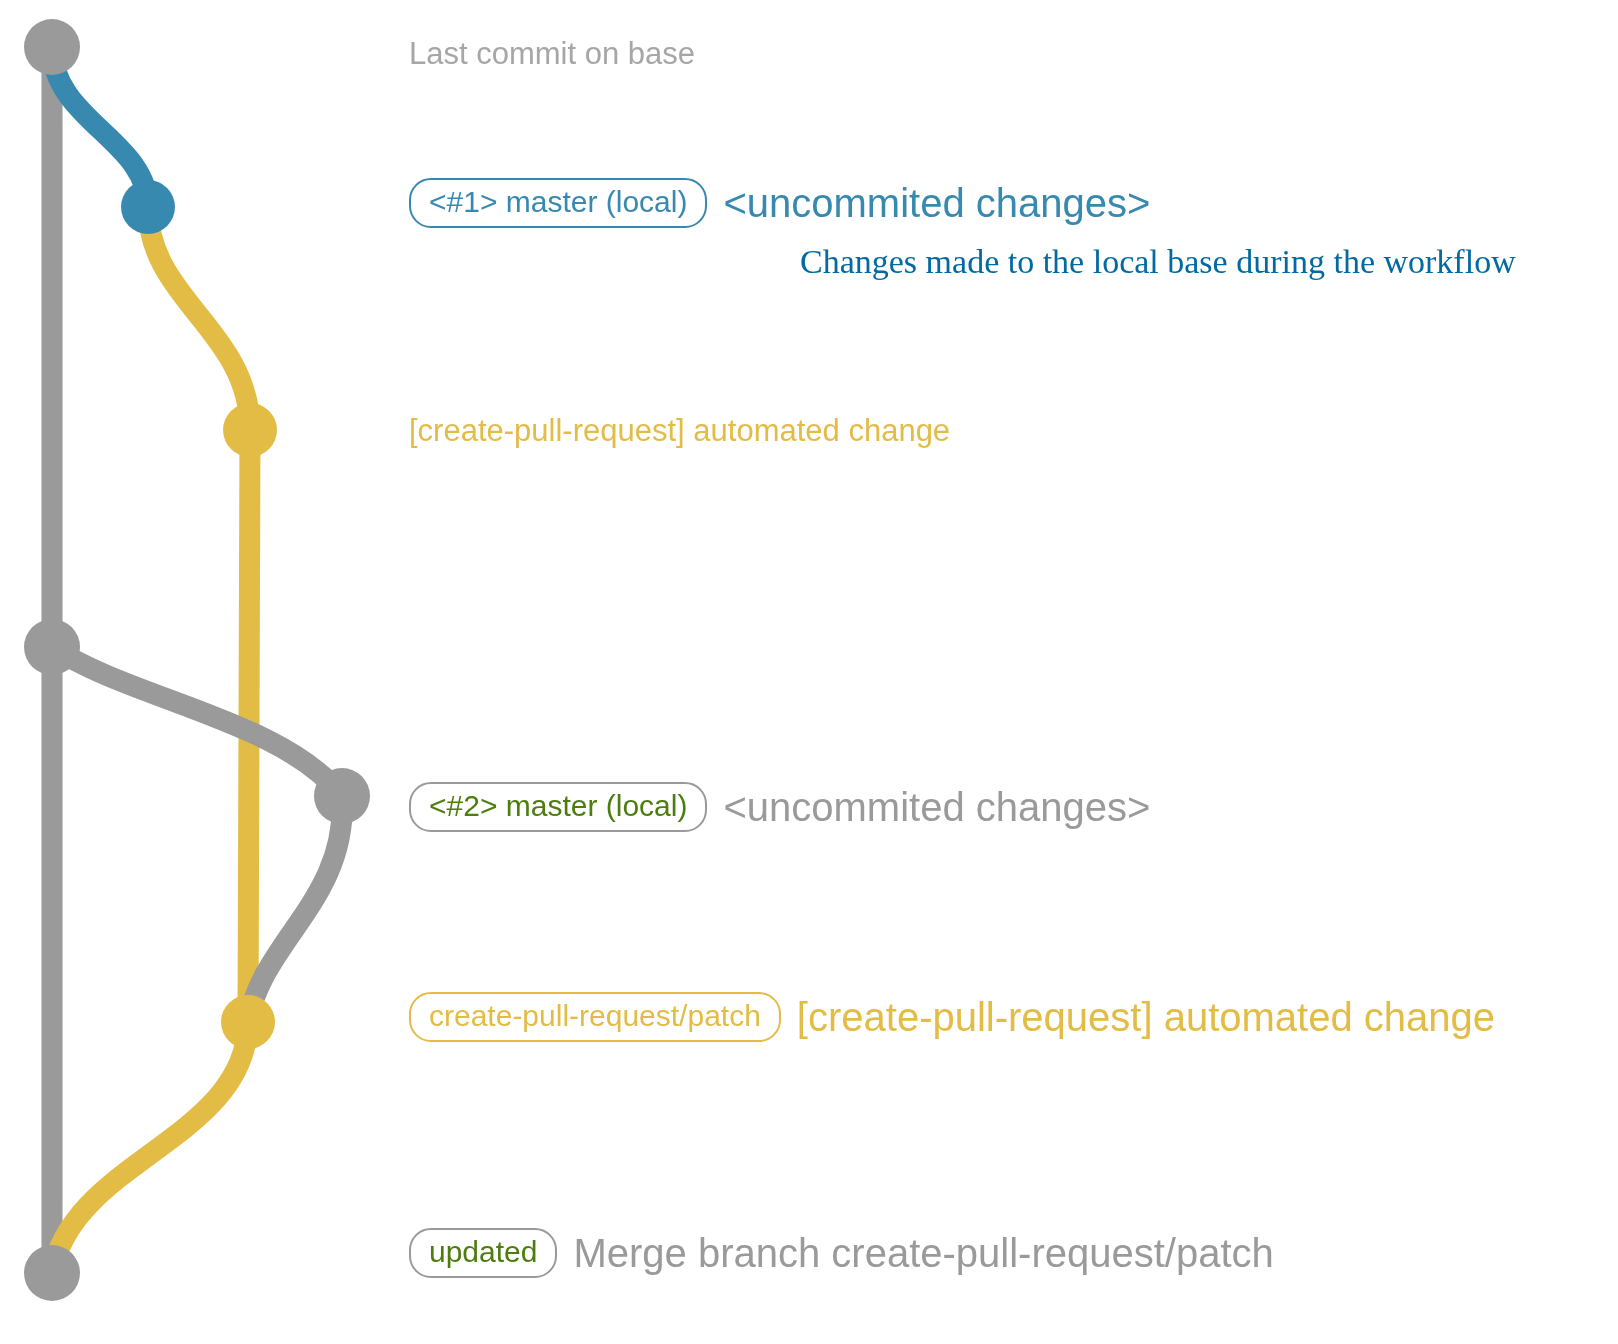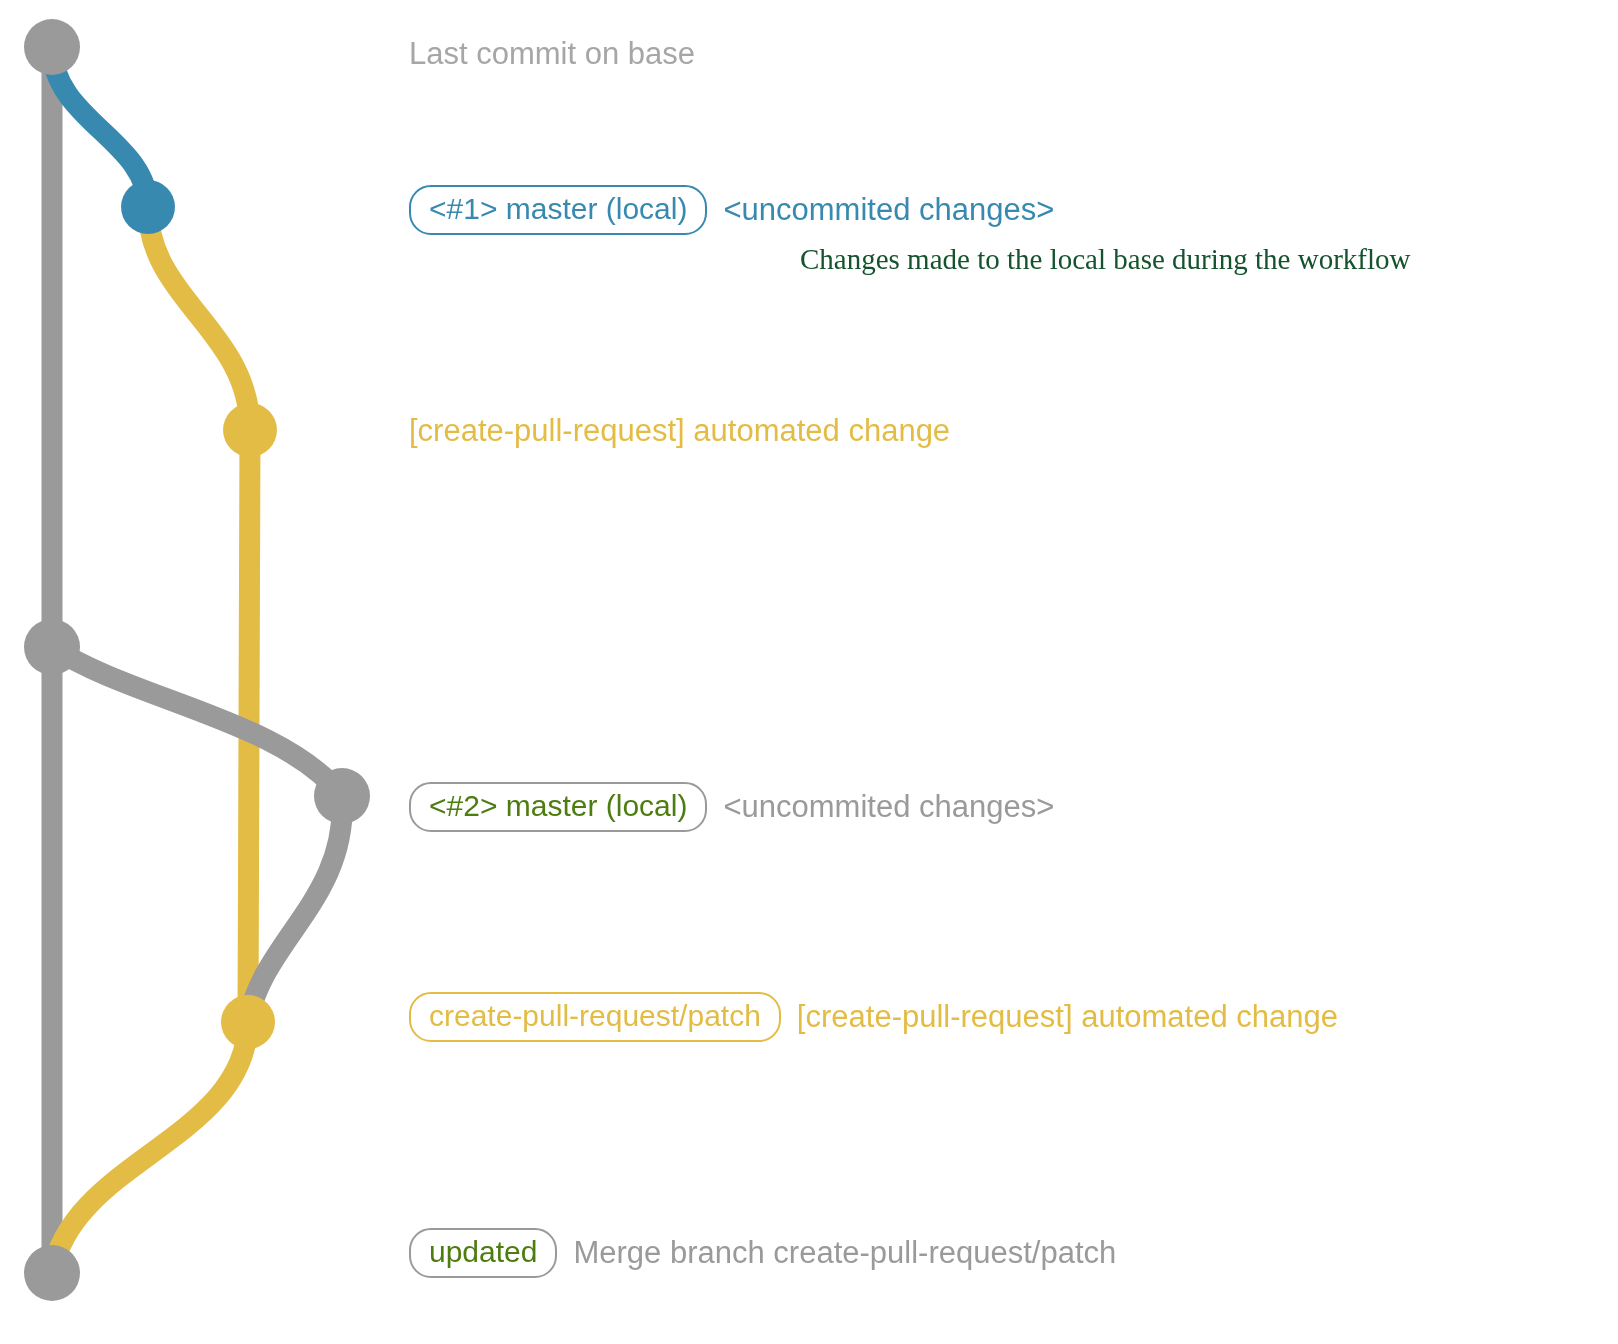--- a/index.html
+++ b/index.html
@@ -38,31 +38,31 @@
     font-size: 30px;
     line-height: 1;
     color: #8d8d8d;
     background: transparent;
   }
   .badge.blue { border-color: #3889AF; color: #3889AF; }
   .badge.yellow { border-color: #E3BC45; color: #E3BC45; }
   .badge.gray { border-color: #9a9a9a; color: #4d7c0f; }
   .msg {
     font-family: "Liberation Sans", sans-serif;
-    font-size: 31px;
+    font-size: 40px;
     margin-left: 16px;
   }
   .msg.blue { color: #3889AF; }
   .msg.yellow { color: #E3BC45; }
   .msg.gray { color: #9a9a9a; }
   .desc {
     position: absolute;
     font-family: "Liberation Serif", serif;
-    font-size: 29px;
-    color: #14532d;
+    font-size: 34px;
+    color: #0369a1;
     white-space: nowrap;
   }
   .title-gray {
     position: absolute;
     font-family: "Liberation Sans", sans-serif;
     font-size: 31px;
     color: #a6a6a6;
     white-space: nowrap;
   }
   .title-yellow {
@@ -98,21 +98,21 @@
     <circle cx="136" cy="207" r="27" fill="#3889AF"></circle>
     <circle cx="238" cy="430" r="27" fill="#E3BC45"></circle>
     <circle cx="40" cy="647" r="28" fill="#9a9a9a"></circle>
     <circle cx="330" cy="796" r="28" fill="#9a9a9a"></circle>
     <circle cx="236" cy="1022" r="27" fill="#E3BC45"></circle>
     <circle cx="40" cy="1273" r="28" fill="#9a9a9a"></circle>
   </svg>
 
   <div class="title-gray" style="left:397px; top:36px;">Last commit on base</div>
 
-  <div class="row" style="left:397px; top:185px;">
+  <div class="row" style="left:397px; top:178px;">
     <span class="badge blue">&lt;#1&gt; master (local)</span>
     <span class="msg blue">&lt;uncommited changes&gt;</span>
   </div>
   <div class="desc" style="left:788px; top:243px;">Changes made to the local base during the workflow</div>
 
   <div class="title-yellow" style="left:397px; top:413px;">[create-pull-request] automated change</div>
 
 
   <div class="row" style="left:397px; top:782px;">
     <span class="badge gray">&lt;#2&gt; master (local)</span>

